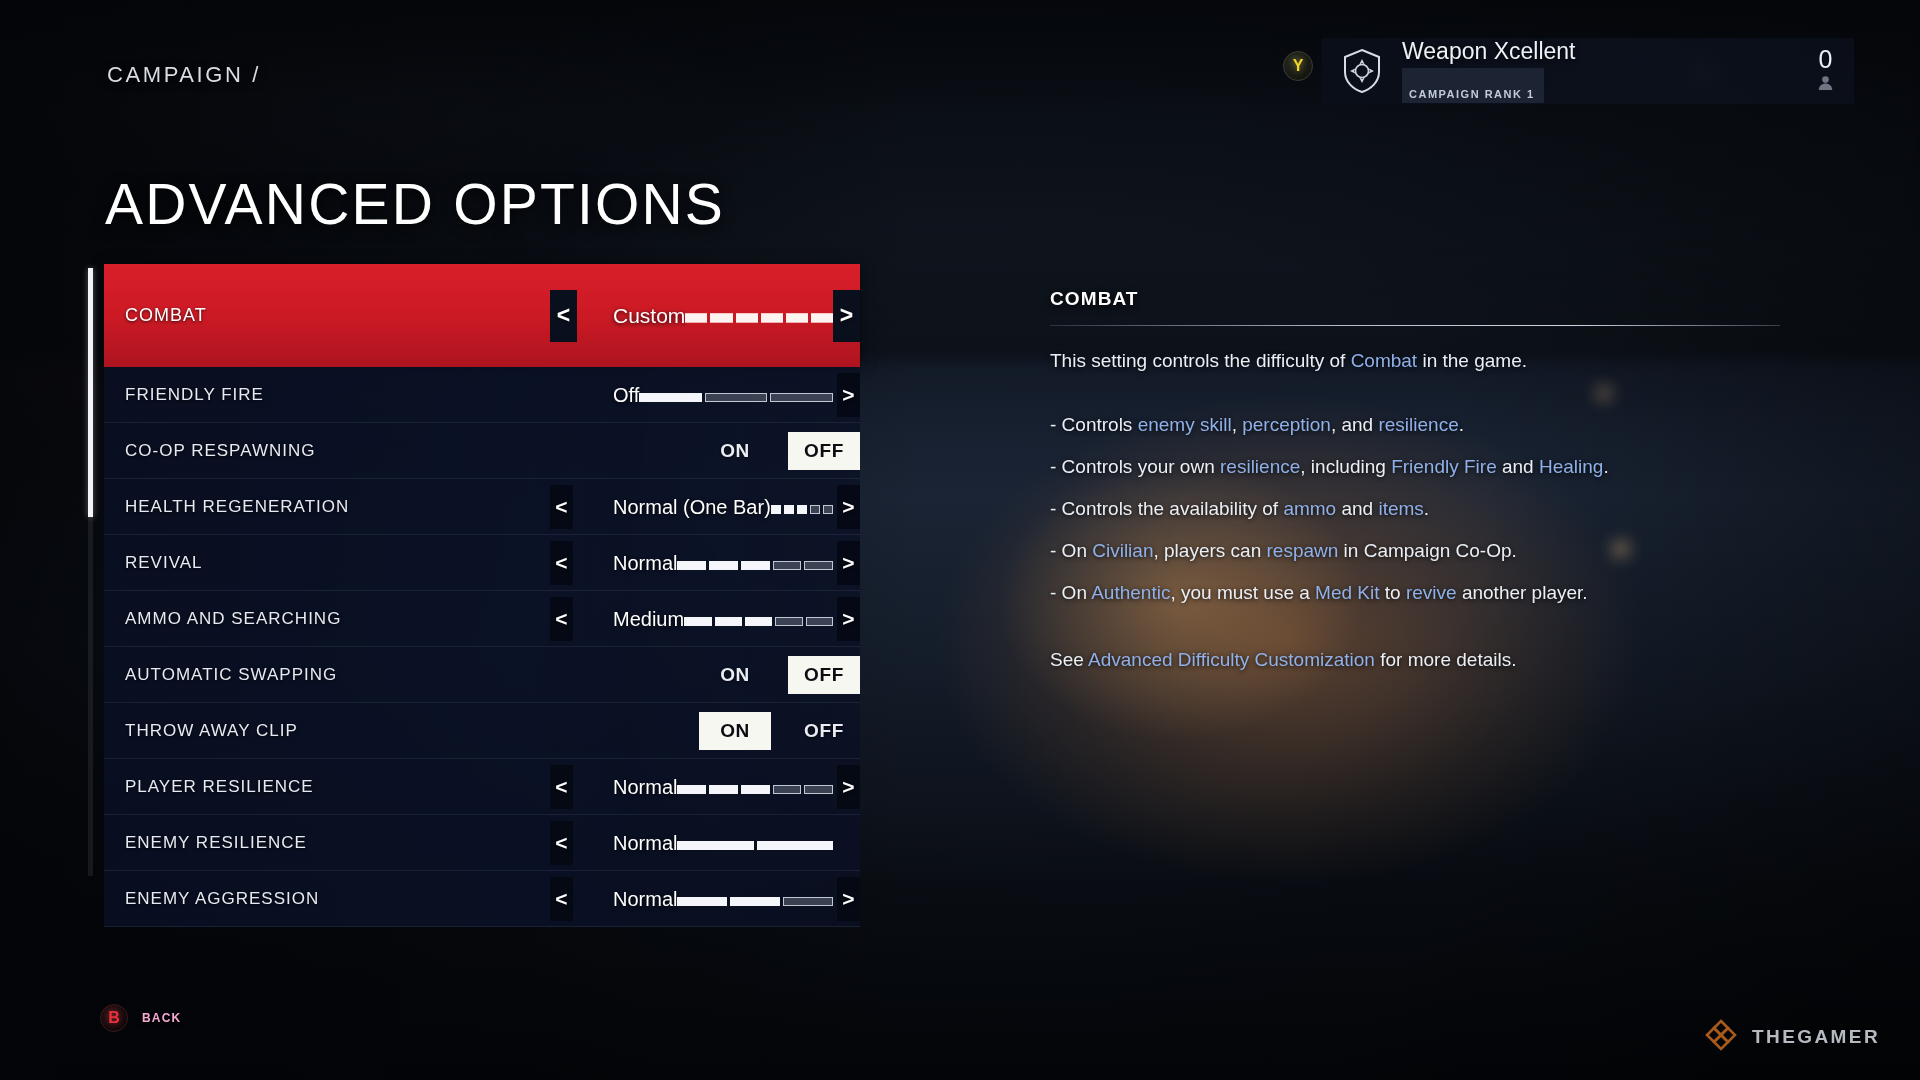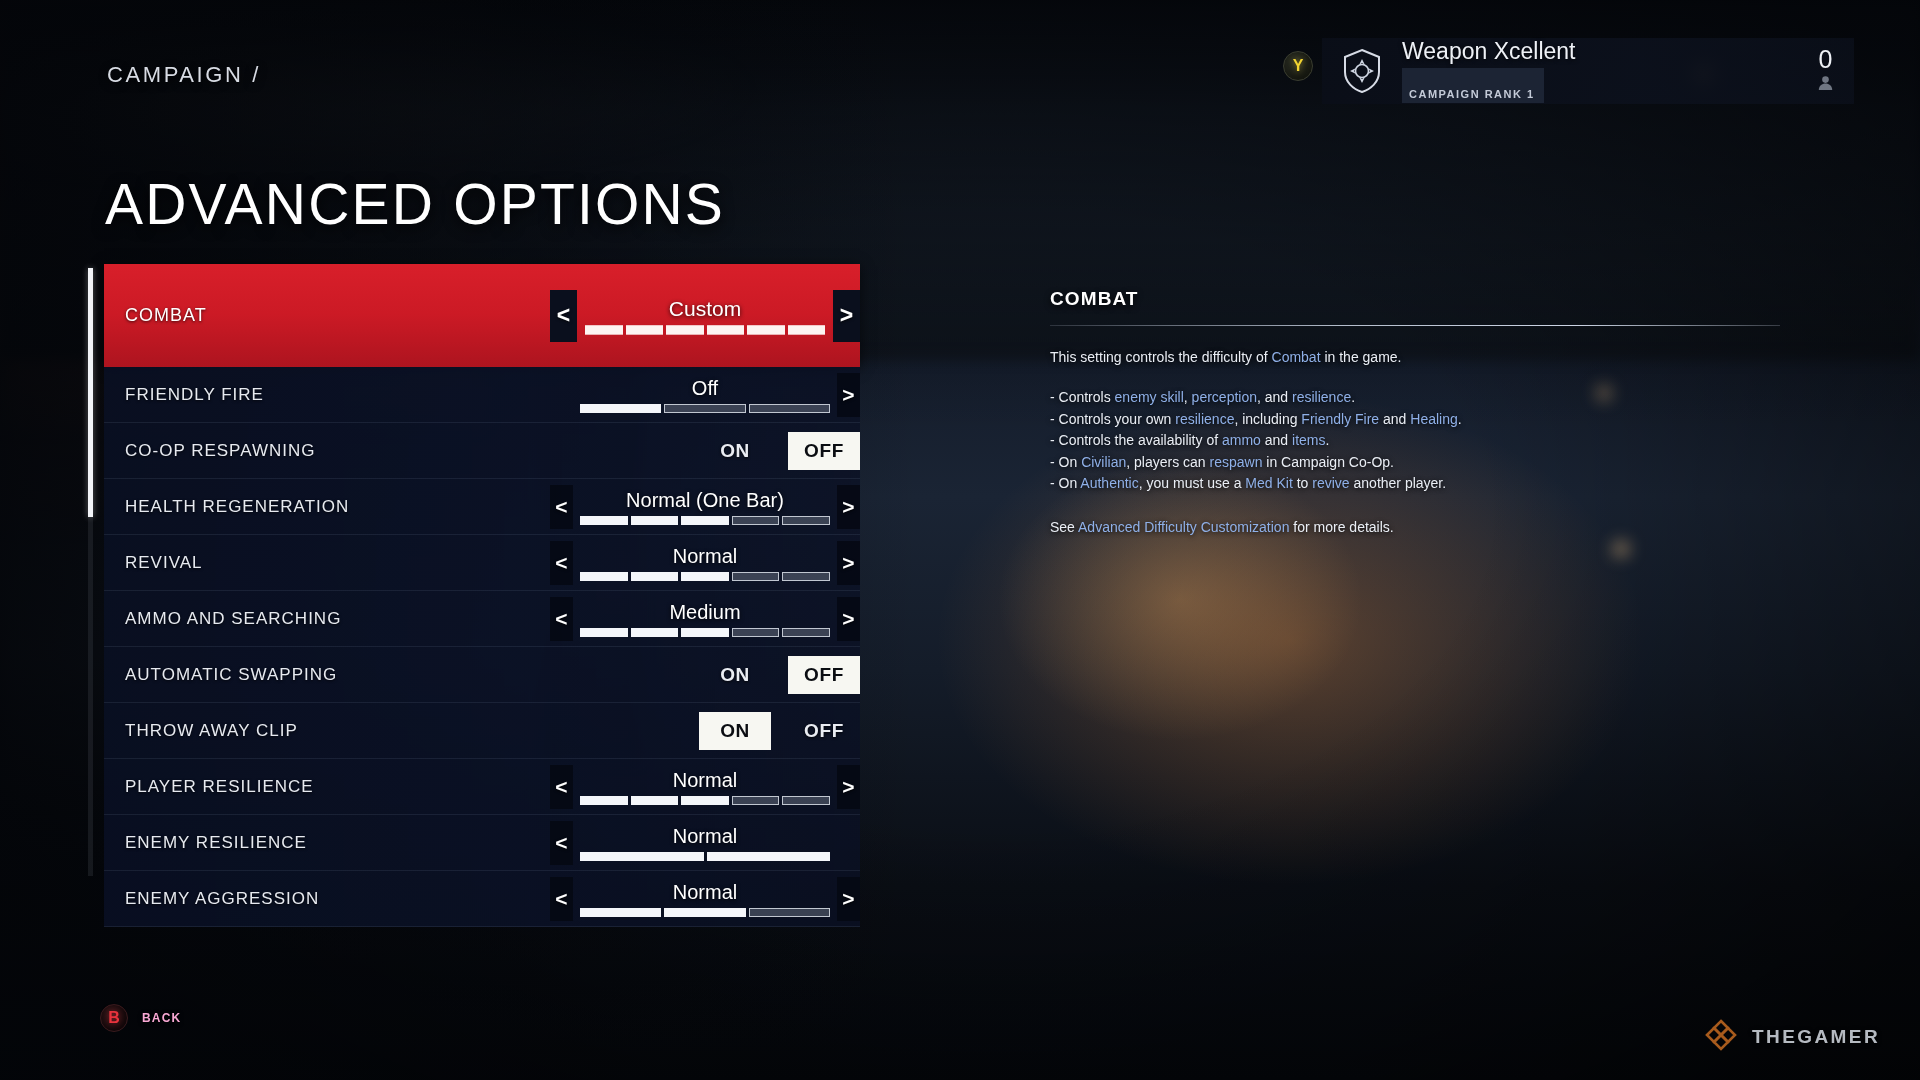--- a/index.html
+++ b/index.html
@@ -172,21 +172,21 @@
     background:rgba(5,9,20,.92);
     text-shadow:0 1px 3px rgba(0,0,0,.8);
   }
   .arrow.left { left:0px; }
   .arrow.right { right:0px; }
   .opt-row.selected .arrow { height:52px; width:27px; font-size:23px; background:#0a0f1d; }
 
   .val-wrap {
     position:absolute; left:27px; right:27px; top:50%;
     transform:translateY(-50%);
-    display:flex; flex-direction:column; align-items:center;
+    display:flex; flex-direction:row; align-items:center;padding-left:36px;
   }
   .val-text {
     font-size:20px; color:#ffffff; font-weight:400; line-height:1.1;
     text-shadow:0 1px 4px rgba(0,0,0,.85);
     white-space:nowrap;
   }
   .opt-row.selected .val-text { font-size:21px; }
   .segbar {
     margin-top:5px; width:250px; height:9px;
     display:flex; gap:3px;
@@ -220,23 +220,24 @@
   .info-title {
     font-size:19px; letter-spacing:1.1px; color:#ffffff; font-weight:bold;
     text-shadow:0 2px 6px rgba(0,0,0,.9);
   }
   .info-rule {
     margin-top:15px; height:1px; width:730px;
     background:linear-gradient(90deg, rgba(190,200,216,.18) 0%, rgba(210,220,236,.85) 40%, rgba(215,224,240,.95) 72%, rgba(190,200,216,.25) 100%);
   }
   .info-body { margin-top:22px; }
   .info-p {
-    font-size:14px; color:#eaeef5; line-height:1.32;
+    font-size:19px; color:#eaeef5; line-height:1.32;
     text-shadow:0 1px 5px rgba(0,0,0,.9);
     white-space:nowrap;
+    margin-top:17px;
   }
   .info-gap { height:22px; }
   .info-bullets .info-p { margin-bottom:3px; }
   .hl { color:#8fb0e8; }
 
   
   .back {
     position:absolute; left:100px; top:1004px;
     display:flex; align-items:center; gap:14px;
   }

